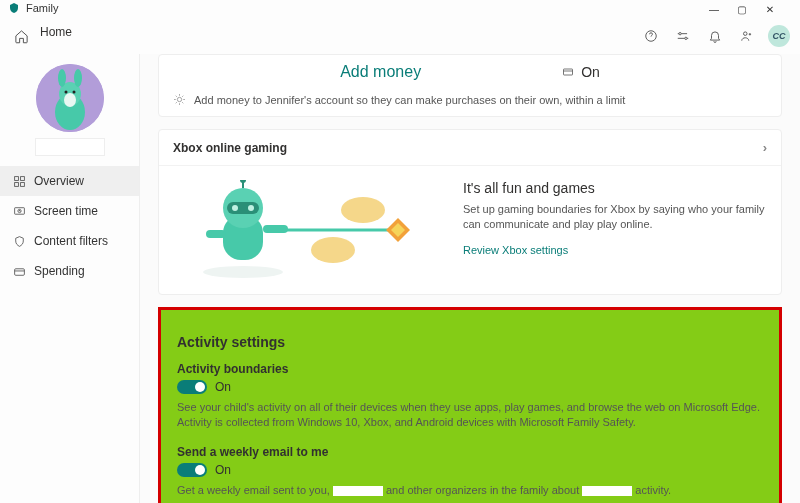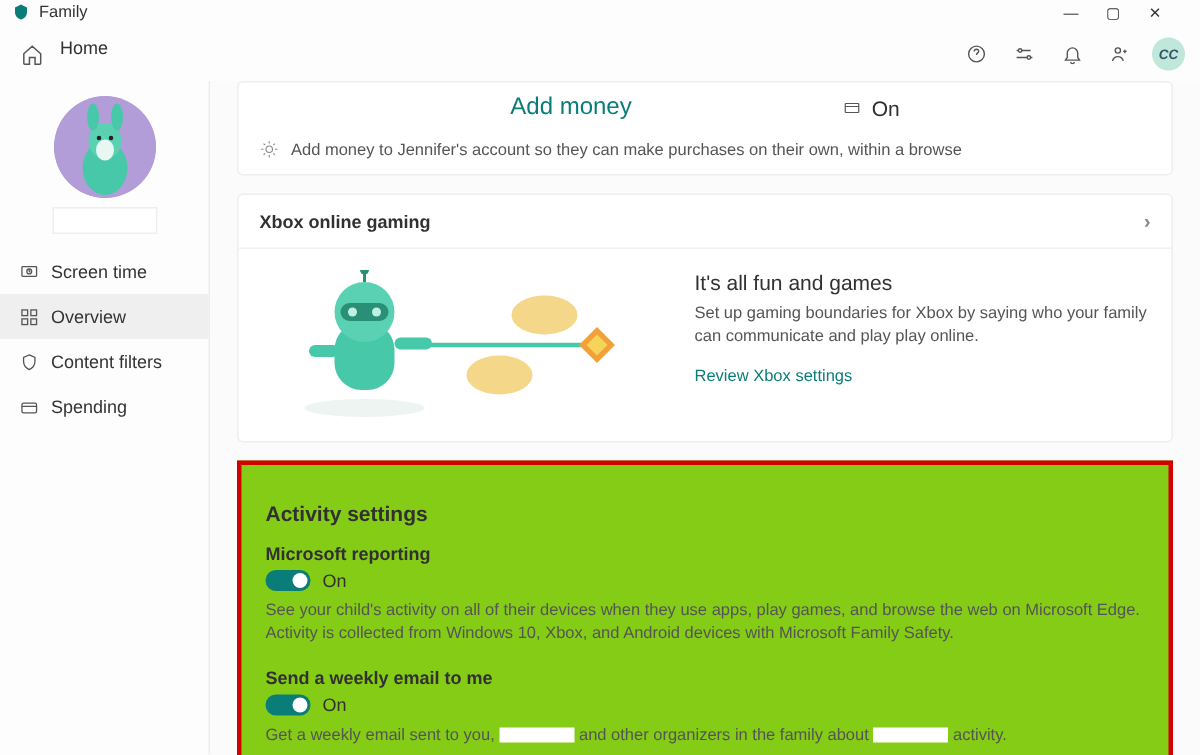--- a/index.html
+++ b/index.html
@@ -108,40 +108,40 @@
         <ellipse cx="34" cy="30" rx="11" ry="12" fill="#5ad1b3"></ellipse>
         <ellipse cx="26" cy="14" rx="4" ry="9" fill="#47c9a9"></ellipse>
         <ellipse cx="42" cy="14" rx="4" ry="9" fill="#47c9a9"></ellipse>
         <ellipse cx="34" cy="36" rx="6" ry="7" fill="#e8f7f2"></ellipse>
         <circle cx="30" cy="28" r="1.5" fill="#222"></circle>
         <circle cx="38" cy="28" r="1.5" fill="#222"></circle>
       </svg>
     </div>
     <div class="name-box"></div>
     <nav class="nav">
-      <div class="nav-item">
-        <span class="nav-icon">
-            <svg width="13" height="13" viewBox="0 0 24 24" fill="none" stroke="#555" stroke-width="1.6">
-              <rect x="3" y="5" width="18" height="12" rx="1"></rect>
-              <circle cx="12" cy="11" r="3"></circle>
-              <path d="M12 9v2l1.5 1"></path>
-            </svg>
-          </span>
-        <span>Screen time</span>
-      </div>
       <div class="nav-item active">
         <span class="nav-icon">
             <svg width="13" height="13" viewBox="0 0 24 24" fill="none" stroke="#555" stroke-width="1.6">
               <rect x="3" y="3" width="7" height="7"></rect>
               <rect x="14" y="3" width="7" height="7"></rect>
               <rect x="3" y="14" width="7" height="7"></rect>
               <rect x="14" y="14" width="7" height="7"></rect>
             </svg>
           </span>
         <span>Overview</span>
+      </div>
+      <div class="nav-item">
+        <span class="nav-icon">
+            <svg width="13" height="13" viewBox="0 0 24 24" fill="none" stroke="#555" stroke-width="1.6">
+              <rect x="3" y="5" width="18" height="12" rx="1"></rect>
+              <circle cx="12" cy="11" r="3"></circle>
+              <path d="M12 9v2l1.5 1"></path>
+            </svg>
+          </span>
+        <span>Screen time</span>
       </div>
       <div class="nav-item">
         <span class="nav-icon">
             <svg width="13" height="13" viewBox="0 0 24 24" fill="none" stroke="#555" stroke-width="1.6">
               <path d="M12 3l7 3v5c0 5-3 8-7 10-4-2-7-5-7-10V6l7-3z"></path>
             </svg>
           </span>
         <span>Content filters</span>
       </div>
       <div class="nav-item">
@@ -171,21 +171,21 @@
           <span class="on-label">On</span>
         </span>
       </div>
       <div class="tip-row">
         <span>
             <svg width="13" height="13" viewBox="0 0 24 24" fill="none" stroke="#888" stroke-width="1.4">
               <circle cx="12" cy="12" r="4"></circle>
               <path d="M12 2v3M12 19v3M2 12h3M19 12h3M5 5l2 2M17 17l2 2M19 5l-2 2M5 19l2-2"></path>
             </svg>
           </span>
-        <span>Add money to Jennifer's account so they can make purchases on their own, within a browse</span>
+        <span>Add money to Jennifer's account so they can make purchases on their own, within a limit</span>
       </div>
     </div>
 
     <div class="card">
       <div class="xbox-header">
         <span>Xbox online gaming</span>
         <span style="color:#888;font-size:13px;">›</span>
       </div>
       <div class="xbox-body">
         <div class="illus">
@@ -213,21 +213,21 @@
           <h3>It's all fun and games</h3>
           <p>Set up gaming boundaries for Xbox by saying who your family can communicate and play play online.</p>
           <a class="link">Review Xbox settings</a>
         </div>
       </div>
     </div>
 
     <div class="highlight">
       <h2>Activity settings</h2>
 
-      <div class="setting-label">Microsoft reporting</div>
+      <div class="setting-label">Activity boundaries</div>
       <div class="toggle-row">
         <div class="toggle"></div>
         <span class="toggle-state">On</span>
       </div>
       <div class="desc">See your child's activity on all of their devices when they use apps, play games, and browse the web on Microsoft Edge. Activity is collected from Windows 10, Xbox, and Android devices with Microsoft Family Safety.</div>
 
       <div class="setting-label">Send a weekly email to me</div>
       <div class="toggle-row">
         <div class="toggle"></div>
         <span class="toggle-state">On</span>

